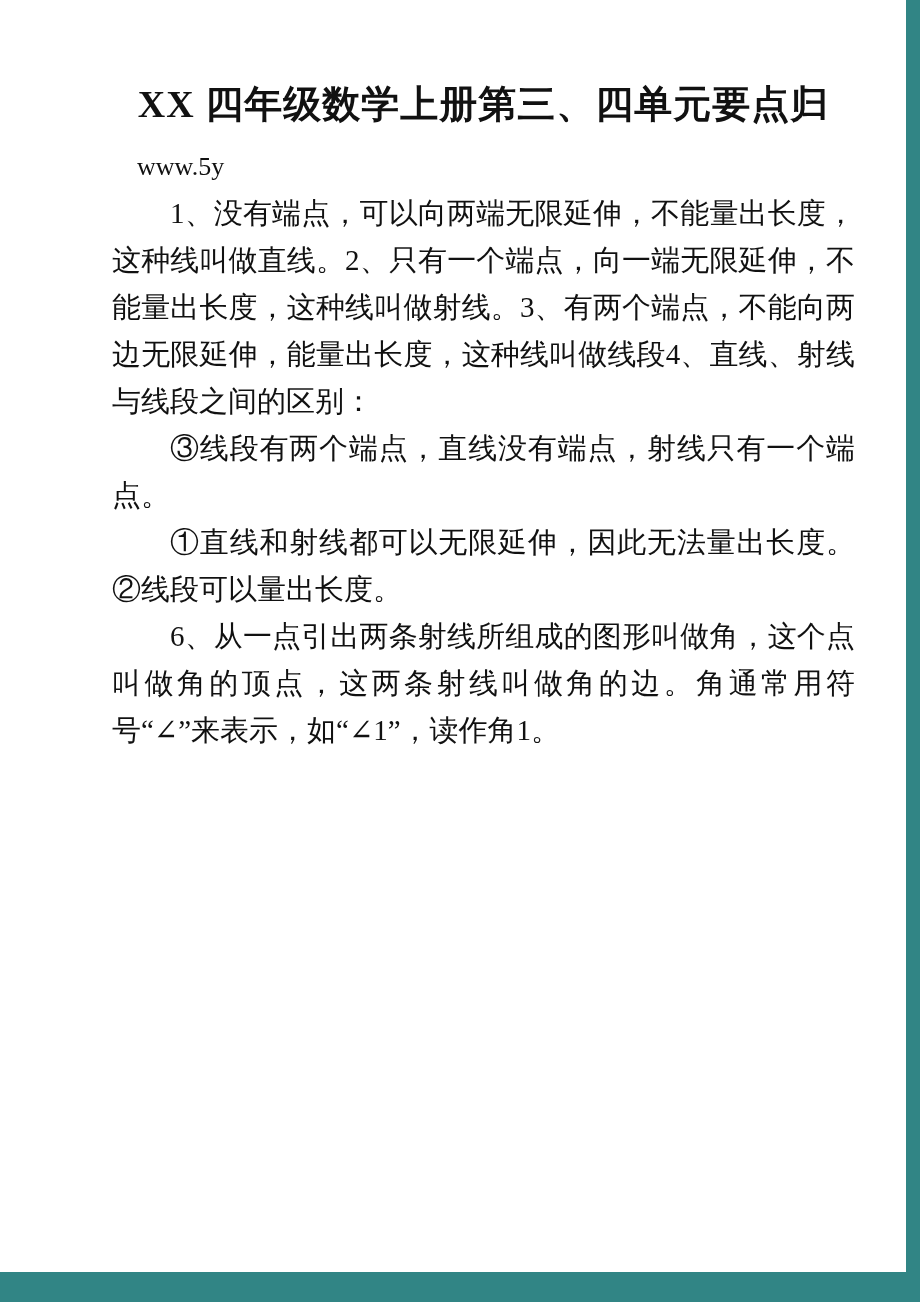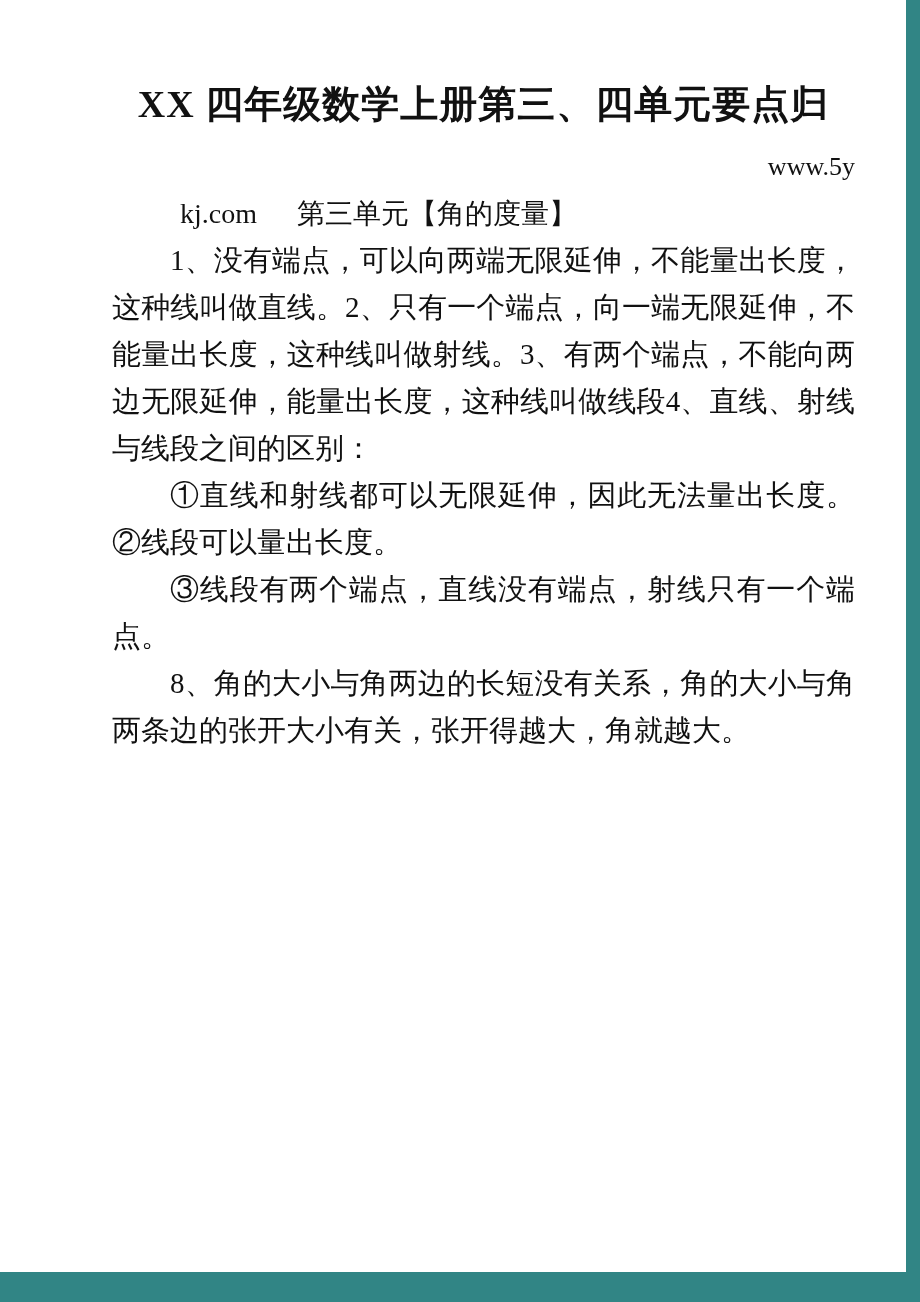--- a/index.html
+++ b/index.html
@@ -33,21 +33,20 @@
     font-weight: 700;
     text-align: center;
     letter-spacing: 1px;
   }
   .doc-title .tline { display: block; }
   .wm1 {
     margin: 14px 0 0 0;
     padding-left: 25px;
     font-size: 26px;
     line-height: 47px;
-    text-align: right;
   }
   .wm2 {
     margin: 0;
     font-size: 28px;
     line-height: 47px;
     text-indent: 68px;
     white-space: nowrap;
   }
   .wm2 .section-heading {
     margin-left: 40px;
@@ -66,21 +65,20 @@
 
 <div class="canvas">
   <div class="page">
 
     <h1 class="doc-title">
       <span class="tline">XX 四年级数学上册第三、四单元要点归</span>
     </h1>
 
     <p class="wm1">www.5y</p>
 
-    <p class="wm2"><span>kj.com</span><span class="section-heading">第三单元【角的度量】</span></p>
 
     <p class="para">1、没有端点，可以向两端无限延伸，不能量出长度，这种线叫做直线。2、只有一个端点，向一端无限延伸，不能量出长度，这种线叫做射线。3、有两个端点，不能向两边无限延伸，能量出长度，这种线叫做线段4、直线、射线与线段之间的区别：</p>
+    <p class="para">③线段有两个端点，直线没有端点，射线只有一个端点。</p>
     <p class="para">①直线和射线都可以无限延伸，因此无法量出长度。②线段可以量出长度。</p>
-    <p class="para">③线段有两个端点，直线没有端点，射线只有一个端点。</p>
-    <p class="para">8、角的大小与角两边的长短没有关系，角的大小与角两条边的张开大小有关，张开得越大，角就越大。</p>
+    <p class="para">6、从一点引出两条射线所组成的图形叫做角，这个点叫做角的顶点，这两条射线叫做角的边。角通常用符号“∠”来表示，如“∠1”，读作角1。</p>
 
   </div>
 </div>
 
 </body></html>

